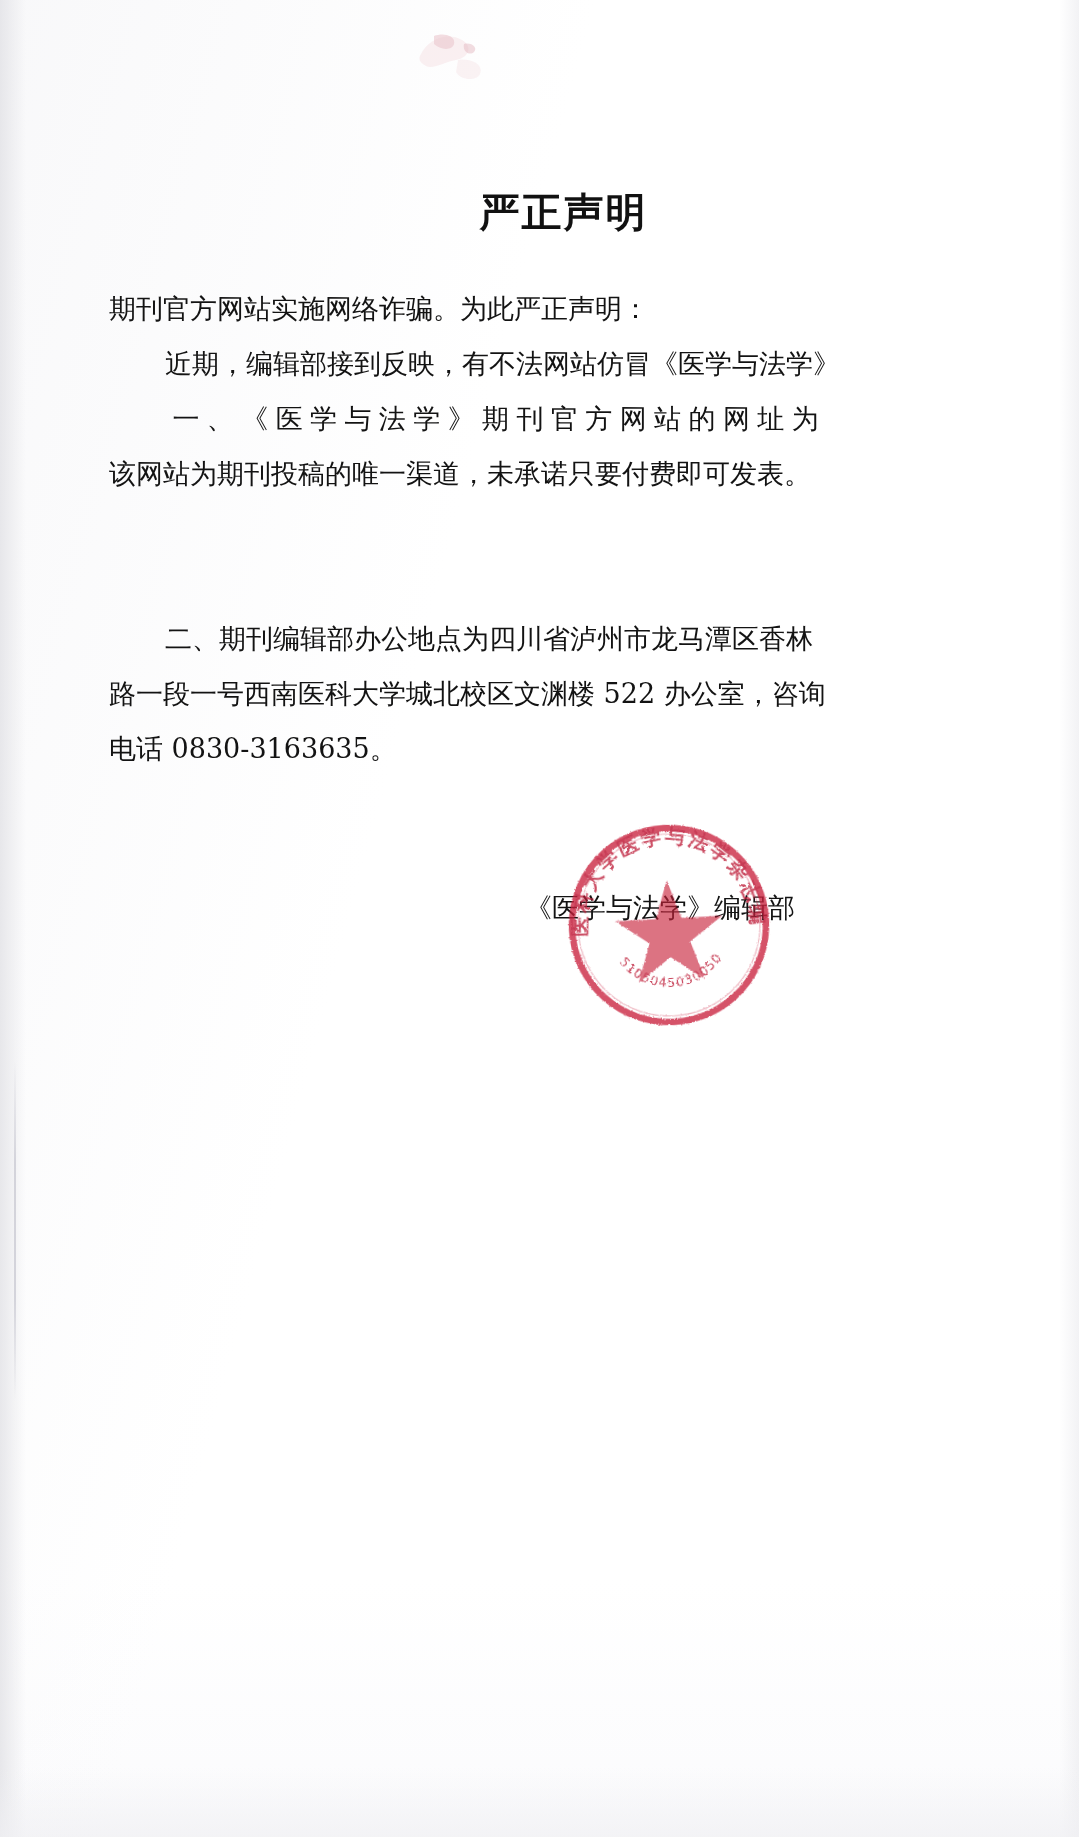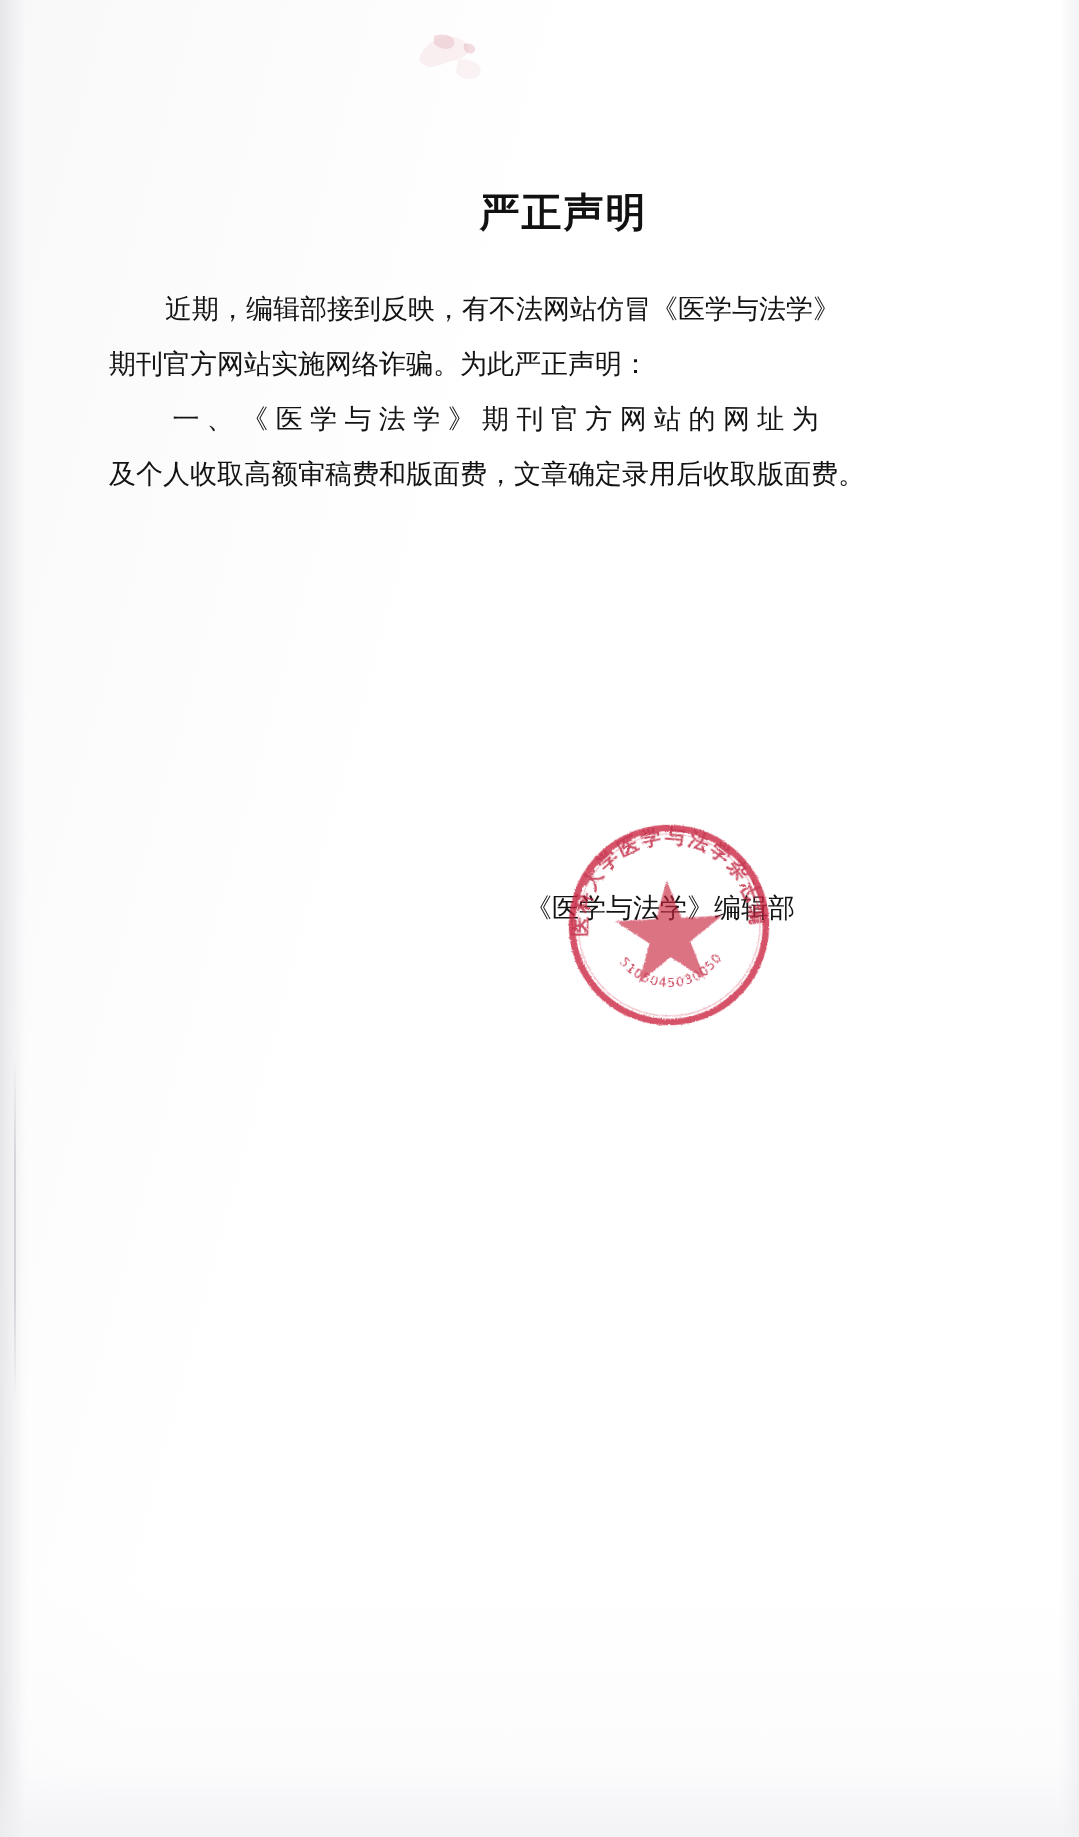--- a/index.html
+++ b/index.html
@@ -167,24 +167,24 @@
       <path d="M50 14 C58 12, 64 18, 60 22 C56 26, 48 22, 50 14 Z" fill="#C86A7C" opacity="0.45"></path>
     </svg>
   </div>
 
   <div id="doc">
 
     <div class="doc-title">严正声明</div>
 
     <div class="body-block" id="para-intro">
       <span class="body-line">
+        <span>期刊官方网站实施网络诈骗。为此严正声明：</span>
+      </span>
+      <span class="body-line">
         <span class="indent"></span><span>近期，编辑部接到反映，有不法网站仿冒《医学与法学》</span>
-      </span>
-      <span class="body-line">
-        <span>期刊官方网站实施网络诈骗。为此严正声明：</span>
       </span>
     </div>
 
     <div class="body-block" id="para-one">
 
       <span class="body-line justify">
         <span class="indent"></span>
         <span>一</span>
         <span>、</span>
         <span>《</span>
@@ -202,24 +202,35 @@
         <span>站</span>
         <span>的</span>
         <span>网</span>
         <span>址</span>
         <span>为</span>
       </span>
 
 
 
       <span class="body-line">
-        <span>及个人收取高额审稿费和版面费，文章确定录用后收取版面费。</span>
-      </span>
-    </div>
-
+        <span>该网站为期刊投稿的唯一渠道，未承诺只要付费即可发表。</span>
+      </span>
+    </div>
+
+    <div class="body-block" id="para-two">
+      <span class="body-line">
+        <span class="indent"></span><span>二、期刊编辑部办公地点为四川省泸州市龙马潭区香林</span>
+      </span>
+      <span class="body-line">
+        <span>路一段一号西南医科大学城北校区文渊楼 522 办公室，咨询</span>
+      </span>
+      <span class="body-line">
+        <span>电话 0830-3163635。</span>
+      </span>
+    </div>
 
     <div id="signature-block">
       <span class="sig-line" id="sig-org">《医学与法学》编辑部</span>
     </div>
 
     <div id="seal">
       <svg viewBox="0 0 214 214">
         <defs>
           <path id="arcTop" d="M 25 107 A 82 82 0 0 1 189 107" fill="none"></path>
           <path id="arcBottom" d="M 45 107 A 62 62 0 0 0 169 107" fill="none"></path>

